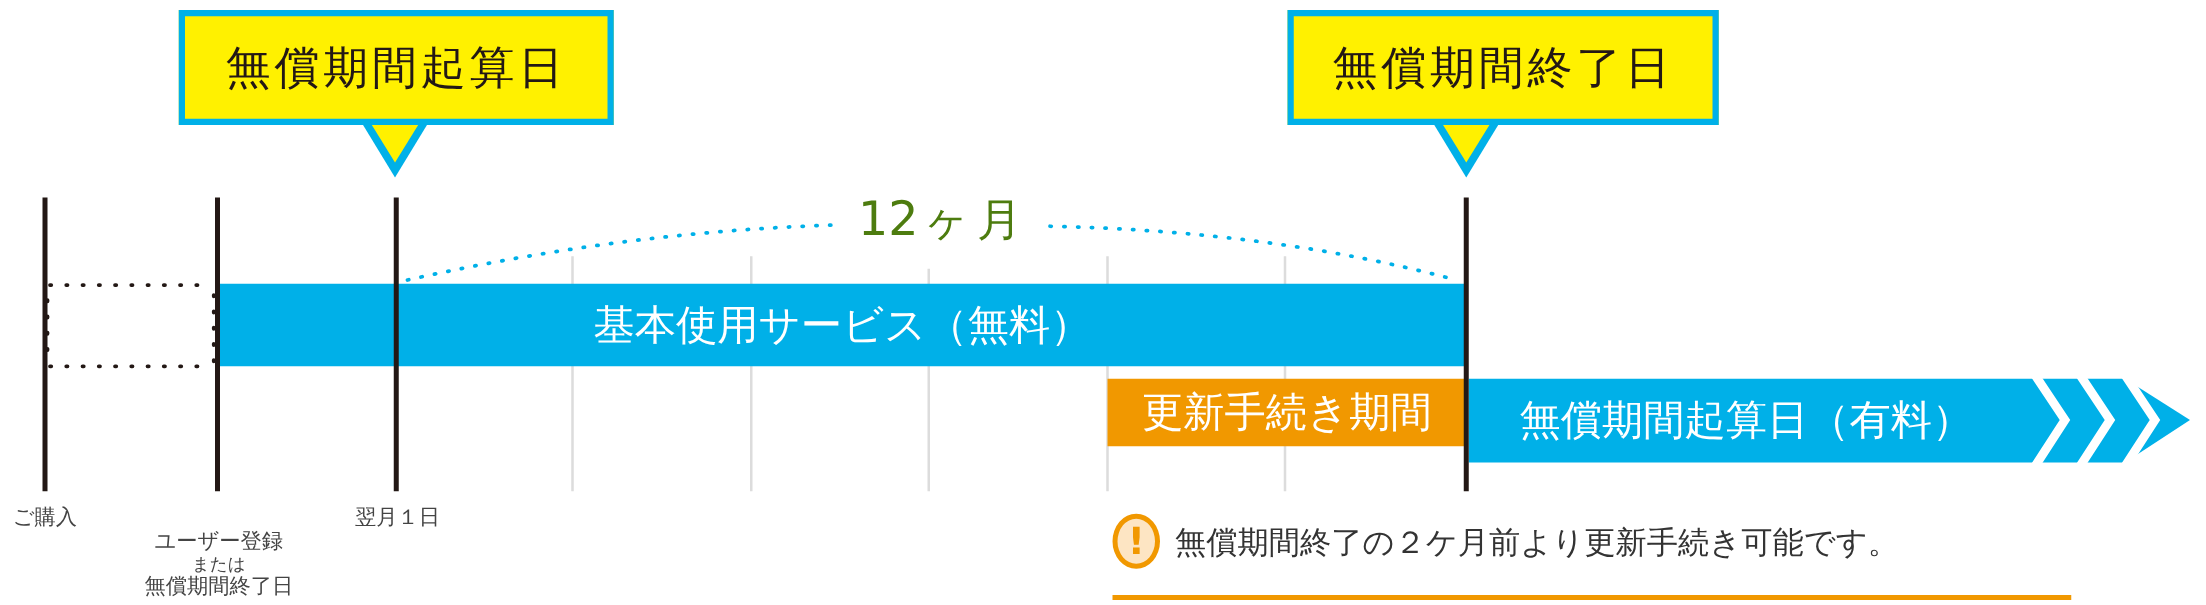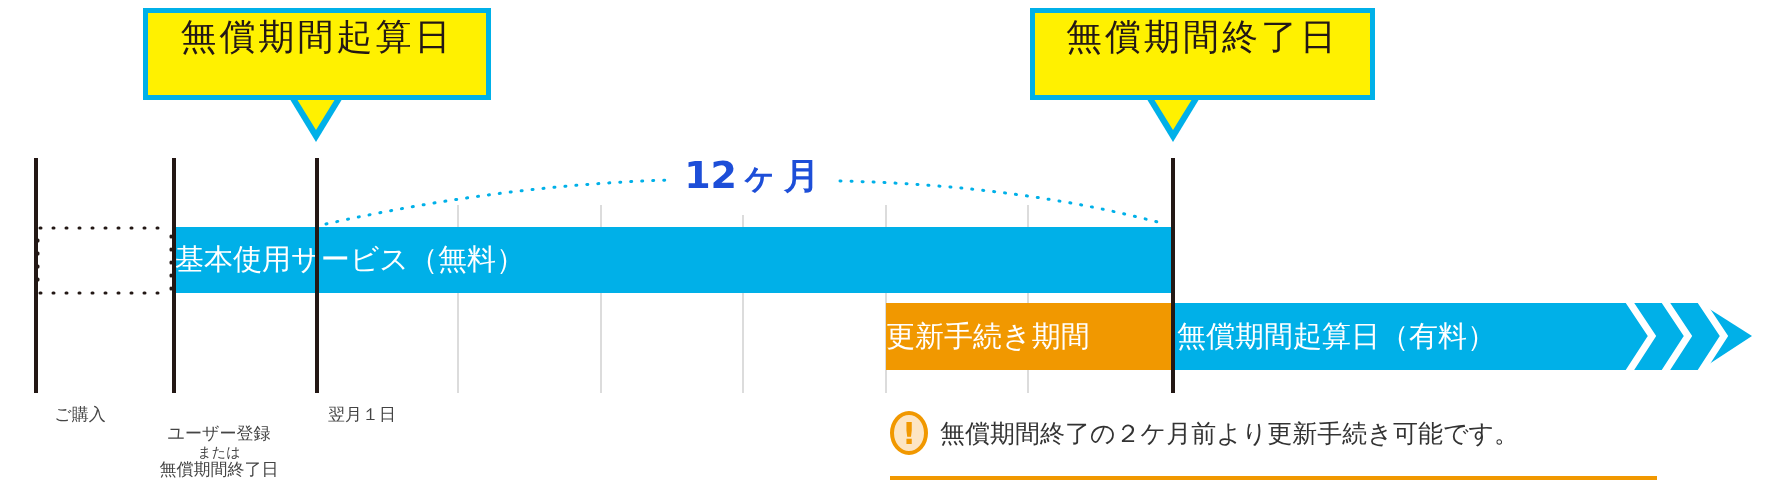--- a/index.html
+++ b/index.html
@@ -1,26 +1,26 @@
 <!DOCTYPE html>
 <html><head>
 <meta charset="utf-8">
 <style>
   html, body { margin:0; padding:0; background:#ffffff; }
   body { width:1765px; height:484px; position:relative; overflow:hidden;
          font-family:"DejaVu Sans","Liberation Sans",sans-serif; color:#333; }
   .abs { position:absolute; }
   .callout { position:absolute; background:#fff100; border:5px solid #00b0e8; box-sizing:border-box;
-             display:flex; align-items:flex-start; justify-content:center;
+             display:flex; align-items:center; justify-content:center;
              font-size:36px; color:#231815; letter-spacing:3px; }
   .vline { position:absolute; width:4px; background:#231815; }
   .gline { position:absolute; width:2px; background:#dcdcdc; }
-  .bar { position:absolute; display:flex; align-items:center; justify-content:flex-start;
-         color:#ffffff; font-size:29px; }
-  .label { position:absolute; font-size:17px; color:#444; text-align:center; line-height:1.15;margin-left:44px; }
+  .bar { position:absolute; display:flex; align-items:center; justify-content:center;
+         color:#ffffff; font-size:33px; }
+  .label { position:absolute; font-size:17px; color:#444; text-align:center; line-height:1.15; }
   .label small { font-size:14px; display:block; }
   svg { position:absolute; left:0; top:0; }
 </style>
 </head>
 <body>
 
 <svg width="1765" height="484">
 
   <polygon points="288,96 344,96 316,142" fill="#00b0e8"></polygon>
   <polygon points="295,96 337,96 316,130" fill="#fff100"></polygon>
@@ -46,35 +46,35 @@
   </g>
 </svg>
 
 <div class="callout" style="left:143px; top:8px; width:348px; height:92px;">
   <span>無償期間起算日</span>
 </div>
 <div class="callout" style="left:1003px; top:8px; width:345px; height:92px;margin-left:27px;">
   <span>無償期間終了日</span>
 </div>
 
-<div class="abs" style="left:680px; top:152px; width:150px; text-align:center; font-weight:bold; color:#1d4ed8;">
+<div class="abs" style="left:680px; top:152px; width:150px; text-align:center; font-weight:normal; color:#4d7c0f;">
   <span style="font-size:38px;">12</span><span style="font-size:36px; margin-left:4px; letter-spacing:6px;">ヶ月</span>
 </div>
 
 <div class="gline" style="left:457px; top:205px; height:188px;"></div>
 <div class="gline" style="left:600px; top:205px; height:188px;"></div>
 <div class="gline" style="left:742px; top:215px; height:178px;"></div>
 <div class="gline" style="left:885px; top:205px; height:188px;"></div>
 <div class="gline" style="left:1027px; top:205px; height:188px;"></div>
 
 <div class="bar" style="left:175px; top:227px; width:998px; height:66px; background:#00b0e8;">
   <span>基本使用サービス（無料）</span>
 </div>
 
-<div class="bar" style="left:886px; top:303px; width:287px; height:67px; background:#f19800;">
+<div class="bar" style="left:886px; top:303px; width:287px; height:54px; background:#f19800;">
   <span>更新手続き期間</span>
 </div>
 
 <div class="bar" style="left:1177px; top:303px; width:440px; height:67px;">
   <span>無償期間起算日（有料）</span>
 </div>
 
 <div class="vline" style="left:34px; top:158px; height:235px;"></div>
 <div class="vline" style="left:172px; top:158px; height:235px;"></div>
 <div class="vline" style="left:315px; top:158px; height:235px;"></div>

